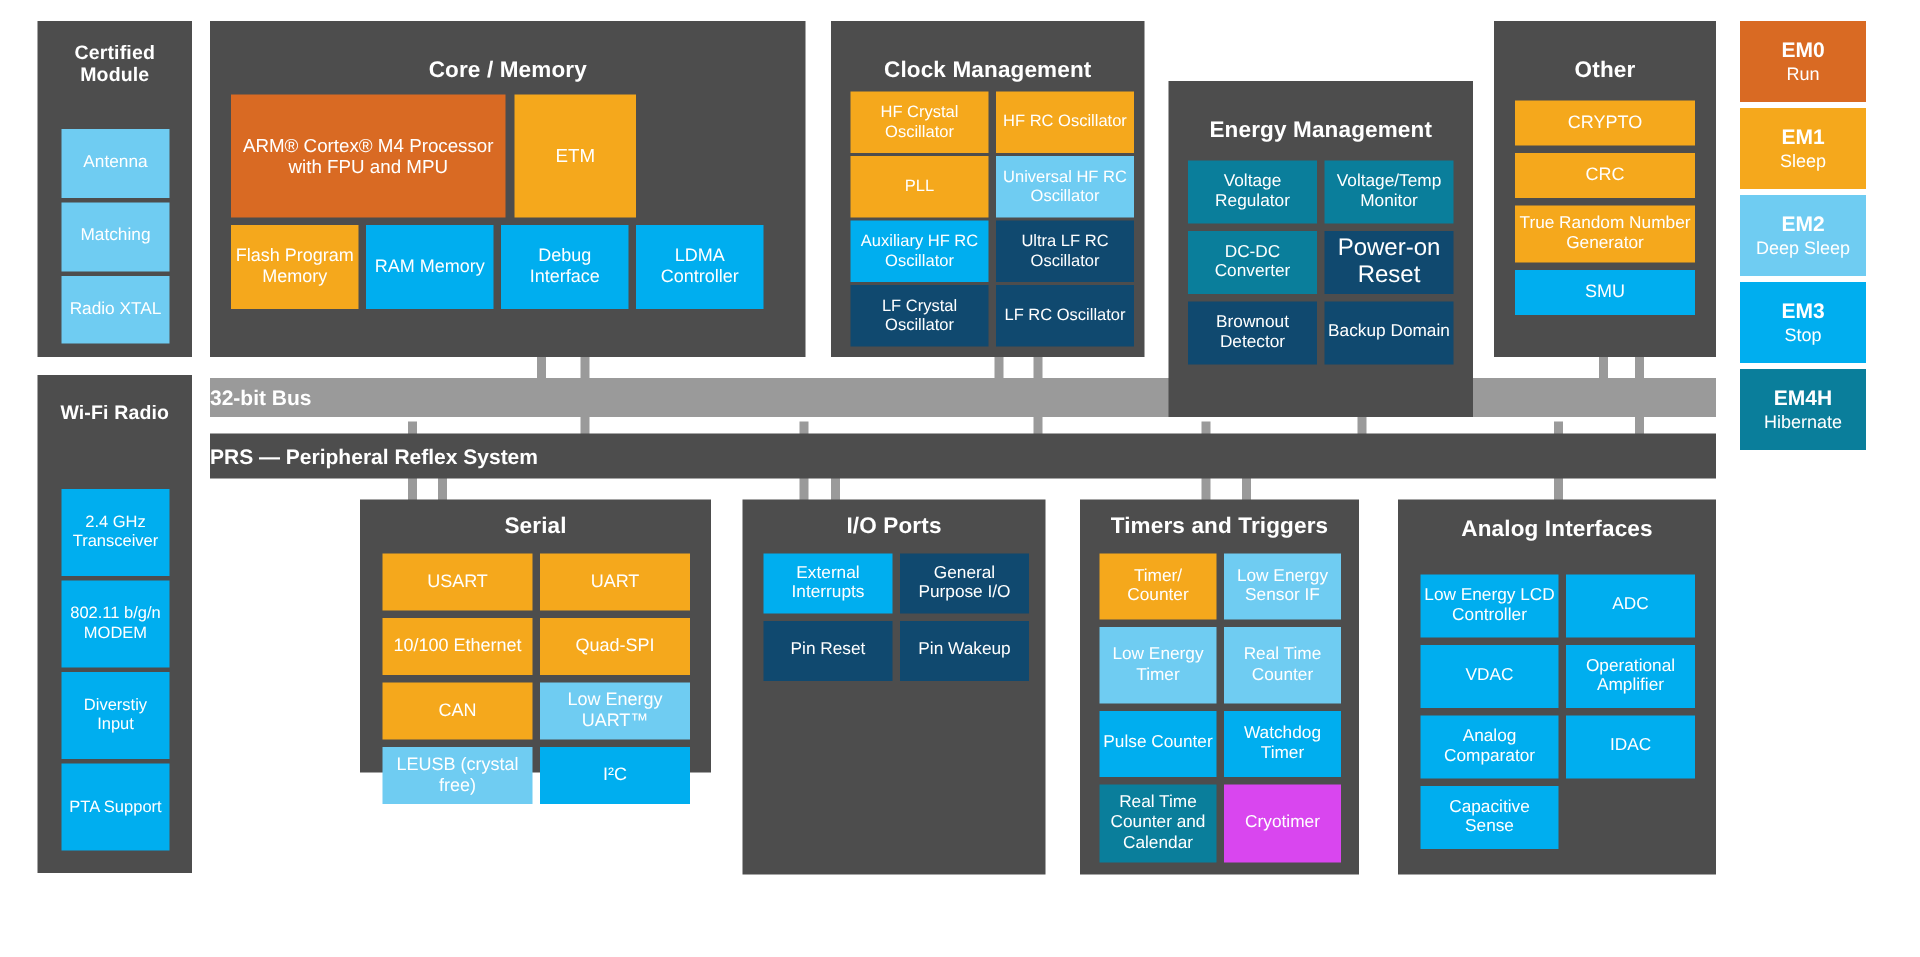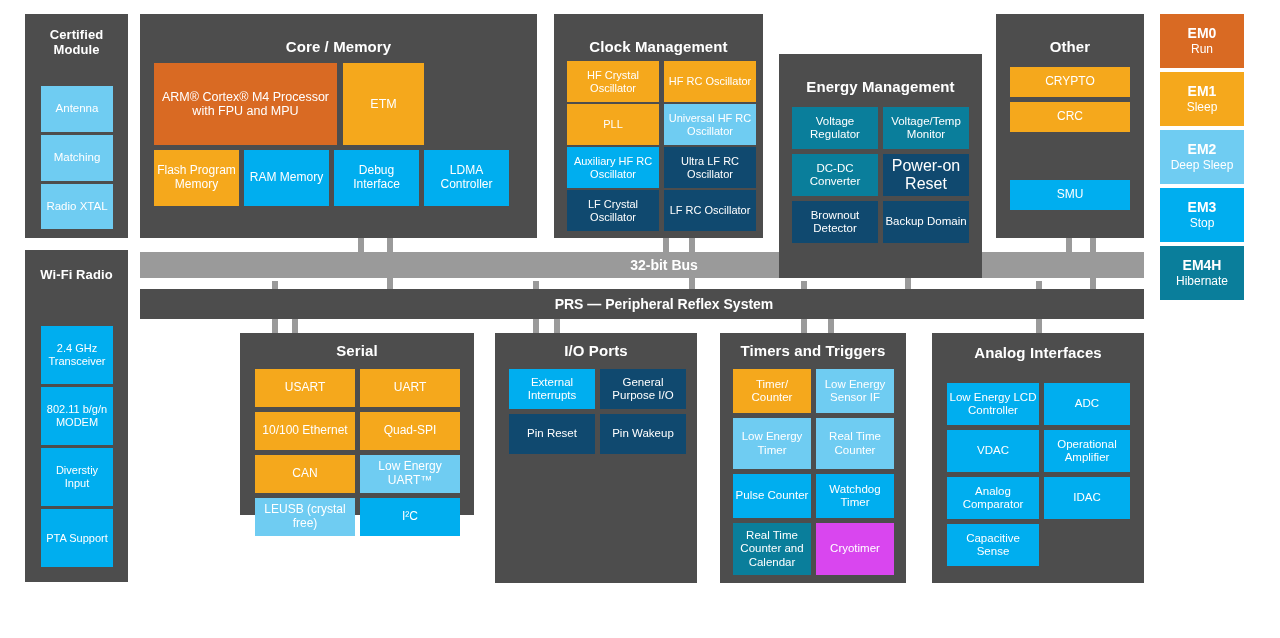--- a/index.html
+++ b/index.html
@@ -50,25 +50,23 @@
   .c-blue  {background:#00aeef;}
   .c-navy  {background:#10496f;}
   .c-teal  {background:#0a7e9b;}
   .c-dnavy {background:#d946ef;}
 
   
   .bus{
     position:absolute;
     display:flex;
     align-items:center;
-    justify-content:center;
     color:#ffffff;
     font-weight:bold;
     box-sizing:border-box;
-    padding-left:44px;
   }
   .bus-32{background:#9a9a9a;}
   .bus-prs{background:#4d4d4d;}
 
   
   .conn{
     position:absolute;
     background:#9a9a9a;
   }
 
@@ -160,20 +158,21 @@
     <div class="blk c-teal" style="left:13px;top:100px;width:86px;height:42px;font-size:11.5px;">DC-DC Converter</div>
     <div class="blk c-navy" style="left:104px;top:100px;width:86px;height:42px;font-size:16px;">Power-on Reset</div>
     <div class="blk c-navy" style="left:13px;top:147px;width:86px;height:42px;font-size:11.5px;">Brownout Detector</div>
     <div class="blk c-navy" style="left:104px;top:147px;width:86px;height:42px;font-size:11.5px;">Backup Domain</div>
   </div>
 
   <div class="panel" style="left:996px;top:14px;width:148px;height:224px;">
     <div class="panel-title" style="position:absolute;left:0;top:25px;width:148px;font-size:15px;">Other</div>
     <div class="blk c-amber" style="left:14px;top:53px;width:120px;height:30px;font-size:12px;">CRYPTO</div>
     <div class="blk c-amber" style="left:14px;top:88px;width:120px;height:30px;font-size:12px;">CRC</div>
+    <div class="blk c-amber" style="left:14px;top:123px;width:120px;height:38px;font-size:11.5px;">True Random Number Generator</div>
     <div class="blk c-blue" style="left:14px;top:166px;width:120px;height:30px;font-size:12px;">SMU</div>
   </div>
 
   <div class="panel" style="left:240px;top:333px;width:234px;height:182px;">
     <div class="panel-title" style="position:absolute;left:0;top:10px;width:234px;font-size:15px;">Serial</div>
     <div class="blk c-amber" style="left:15px;top:36px;width:100px;height:38px;font-size:12px;">USART</div>
     <div class="blk c-amber" style="left:120px;top:36px;width:100px;height:38px;font-size:12px;">UART</div>
     <div class="blk c-amber" style="left:15px;top:79px;width:100px;height:38px;font-size:12px;">10/100 Ethernet</div>
     <div class="blk c-amber" style="left:120px;top:79px;width:100px;height:38px;font-size:12px;">Quad-SPI</div>
     <div class="blk c-amber" style="left:15px;top:122px;width:100px;height:38px;font-size:12px;">CAN</div>

